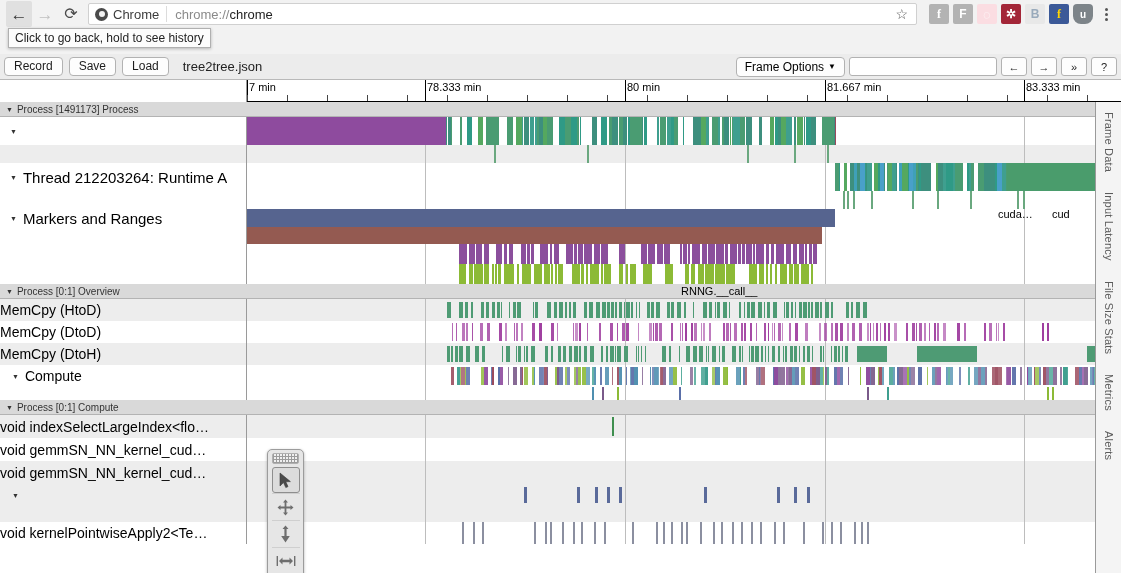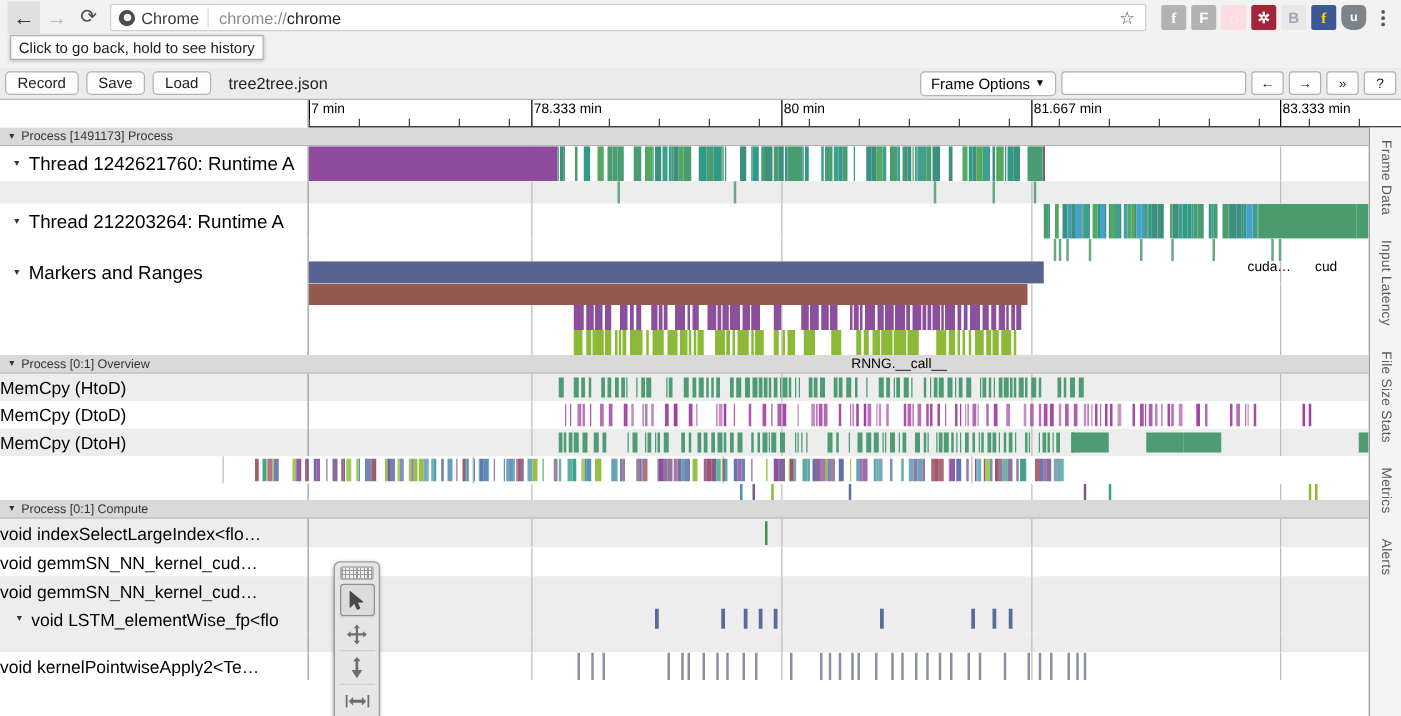--- a/index.html
+++ b/index.html
@@ -280,21 +280,20 @@
   </div>
 
   <div id="trace-body">
       <div class="group-head">
         <span class="caret-r">▼</span>
         <span>Process [1491173] Process</span>
       </div>
       <div class="track stripe-b" style="height: 28px;">
         <div class="track-label" style="padding-left: 10px;">
           <span class="caret-r">▼</span>
-          <span class="txt lbl-big">Thread 1242621760: Runtime A</span>
         </div>
         <div class="track-canvas">
           <div class="vline" style="left: 178px;"></div>
           <div class="vline" style="left: 378px;"></div>
           <div class="vline" style="left: 578px;"></div>
           <div class="vline" style="left: 777px;"></div>
           <div class="slice" style="left: 0px; width: 199px; background: rgb(142, 75, 158);"></div>
           <div class="slice" style="left: 199px; width: 1px; background: rgb(61, 143, 126);"></div>
           <div class="slice" style="left: 201px; width: 3px; background: rgb(61, 143, 126);"></div>
           <div class="slice" style="left: 204px; width: 1px; background: rgb(74, 156, 114);"></div>
@@ -875,20 +874,24 @@
           <div class="slice" style="left: 598px; width: 3px; background: rgb(78, 155, 116); top: 3px; bottom: auto; height: 16px;"></div>
           <div class="slice" style="left: 610px; width: 3px; background: rgb(78, 155, 116); top: 3px; bottom: auto; height: 16px;"></div>
           <div class="slice" style="left: 616px; width: 1px; background: rgb(78, 155, 116); top: 3px; bottom: auto; height: 16px;"></div>
           <div class="slice" style="left: 610px; width: 30px; background: rgb(78, 155, 116); top: 3px; bottom: auto; height: 16px;"></div>
           <div class="slice" style="left: 670px; width: 30px; background: rgb(78, 155, 116); top: 3px; bottom: auto; height: 16px;"></div>
           <div class="slice" style="left: 700px; width: 30px; background: rgb(78, 155, 116); top: 3px; bottom: auto; height: 16px;"></div>
           <div class="slice" style="left: 840px; width: 30px; background: rgb(78, 155, 116); top: 3px; bottom: auto; height: 16px;"></div>
         </div>
       </div>
       <div class="track stripe-b" style="height: 22px;">
+        <div class="track-label" style="padding-left: 12px;">
+          <span class="caret-r">▼</span>
+          <span class="txt lbl-med">Compute</span>
+        </div>
         <div class="track-canvas">
           <div class="vline" style="left: 178px;"></div>
           <div class="vline" style="left: 378px;"></div>
           <div class="vline" style="left: 578px;"></div>
           <div class="vline" style="left: 777px;"></div>
           <div class="slice" style="left: 204px; width: 3px; background: rgb(154, 74, 92); top: 2px; bottom: auto; height: 18px; opacity: 0.891014;"></div>
           <div class="slice" style="left: 210px; width: 3px; background: rgb(63, 159, 143); top: 2px; bottom: auto; height: 18px; opacity: 0.964382;"></div>
           <div class="slice" style="left: 213px; width: 1px; background: rgb(140, 186, 54); top: 2px; bottom: auto; height: 18px; opacity: 0.779216;"></div>
           <div class="slice" style="left: 214px; width: 4px; background: rgb(154, 74, 92); top: 2px; bottom: auto; height: 18px; opacity: 0.764549;"></div>
           <div class="slice" style="left: 218px; width: 1px; background: rgb(140, 186, 54); top: 2px; bottom: auto; height: 18px; opacity: 0.847228;"></div>
@@ -1094,21 +1097,20 @@
         <div class="track-canvas">
           <div class="vline" style="left: 178px;"></div>
           <div class="vline" style="left: 378px;"></div>
           <div class="vline" style="left: 578px;"></div>
           <div class="vline" style="left: 777px;"></div>
         </div>
       </div>
       <div class="track stripe-a" style="height: 23px;">
         <div class="track-label" style="padding-left: 12px;">
           <span class="caret-r">▼</span>
-          <span class="txt lbl-med">void LSTM_elementWise_fp&lt;flo</span>
         </div>
         <div class="track-canvas">
           <div class="vline" style="left: 178px;"></div>
           <div class="vline" style="left: 378px;"></div>
           <div class="vline" style="left: 578px;"></div>
           <div class="vline" style="left: 777px;"></div>
           <div class="slice" style="left: 277px; width: 3px; background: rgb(90, 106, 154); top: 3px; bottom: auto; height: 16px;"></div>
           <div class="slice" style="left: 330px; width: 3px; background: rgb(90, 106, 154); top: 3px; bottom: auto; height: 16px;"></div>
           <div class="slice" style="left: 348px; width: 3px; background: rgb(90, 106, 154); top: 3px; bottom: auto; height: 16px;"></div>
           <div class="slice" style="left: 360px; width: 3px; background: rgb(90, 106, 154); top: 3px; bottom: auto; height: 16px;"></div>

